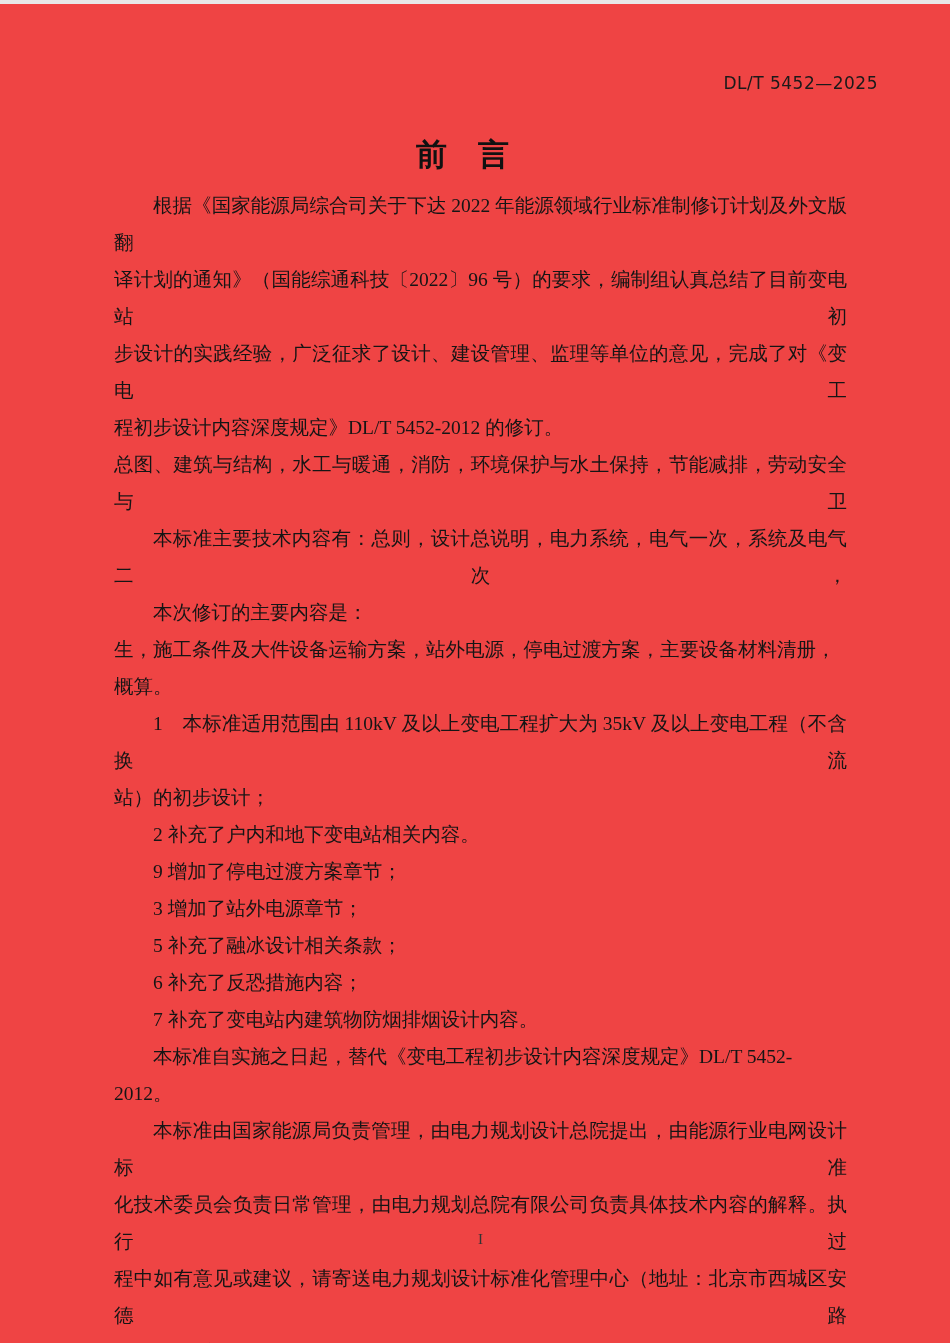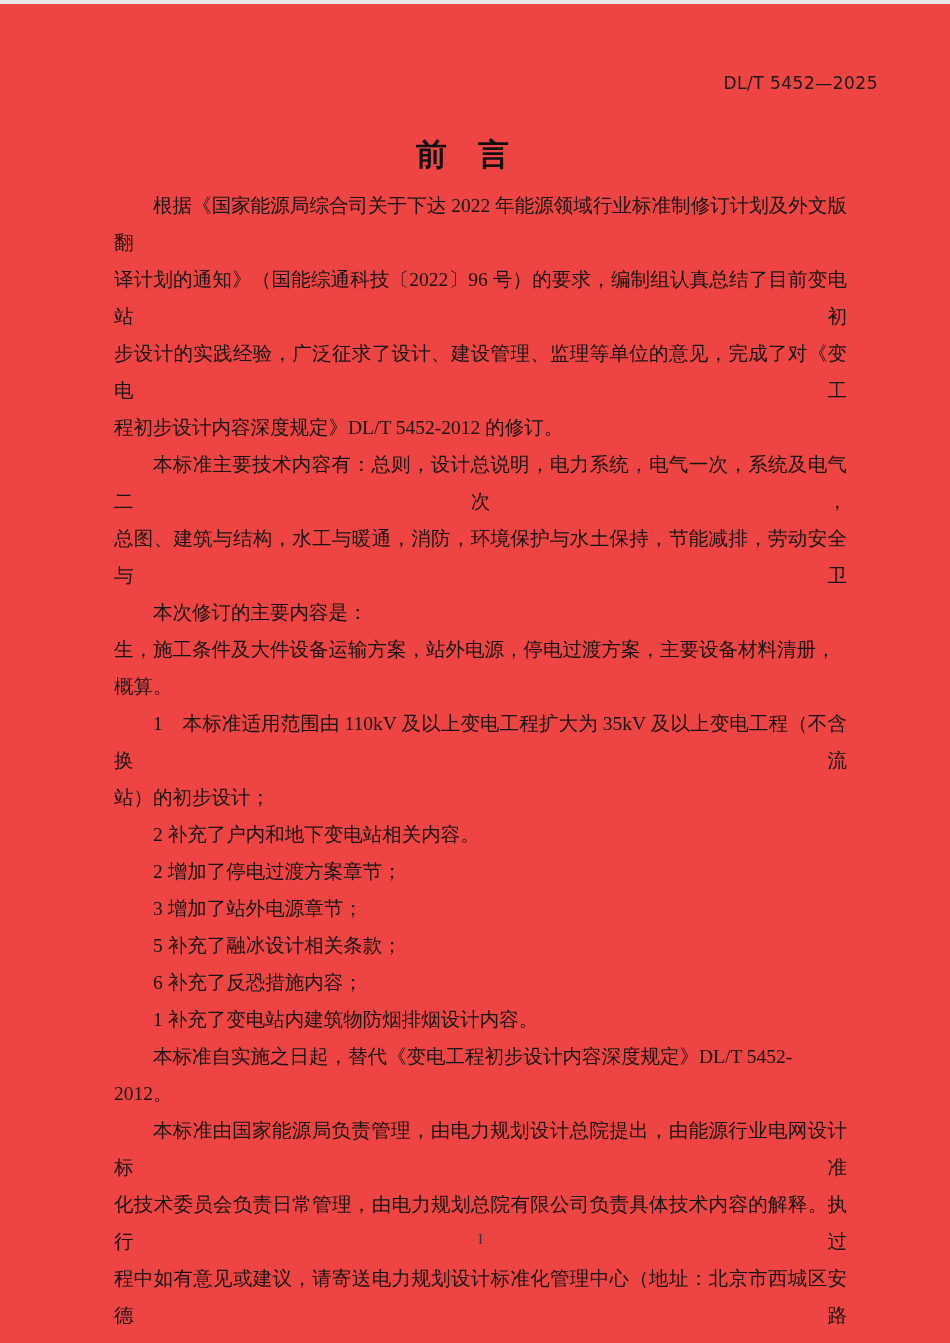--- a/index.html
+++ b/index.html
@@ -66,32 +66,32 @@
 
   <div class="header-code">DL/T 5452—2025</div>
 
   <div class="doc-title">前　言</div>
 
   <div class="body-text">
     <div class="ln i2 jf">根据《国家能源局综合司关于下达 2022 年能源领域行业标准制修订计划及外文版翻</div>
     <div class="ln jf">译计划的通知》（国能综通科技〔2022〕96 号）的要求，编制组认真总结了目前变电站初</div>
     <div class="ln jf">步设计的实践经验，广泛征求了设计、建设管理、监理等单位的意见，完成了对《变电工</div>
     <div class="ln">程初步设计内容深度规定》DL/T 5452-2012 的修订。</div>
+    <div class="ln jf">总图、建筑与结构，水工与暖通，消防，环境保护与水土保持，节能减排，劳动安全与卫</div>
     <div class="ln i2 jf">本标准主要技术内容有：总则，设计总说明，电力系统，电气一次，系统及电气二次，</div>
-    <div class="ln jf">总图、建筑与结构，水工与暖通，消防，环境保护与水土保持，节能减排，劳动安全与卫</div>
     <div class="ln i2">本次修订的主要内容是：</div>
     <div class="ln">生，施工条件及大件设备运输方案，站外电源，停电过渡方案，主要设备材料清册，概算。</div>
     <div class="ln i2 jf">1　本标准适用范围由 110kV 及以上变电工程扩大为 35kV 及以上变电工程（不含换流</div>
     <div class="ln">站）的初步设计；</div>
     <div class="ln i2">2 补充了户内和地下变电站相关内容。</div>
-    <div class="ln i2">2 增加了停电过渡方案章节；</div>
+    <div class="ln i2">9 增加了停电过渡方案章节；</div>
     <div class="ln i2">3 增加了站外电源章节；</div>
     <div class="ln i2">5 补充了融冰设计相关条款；</div>
     <div class="ln i2">6 补充了反恐措施内容；</div>
-    <div class="ln i2">1 补充了变电站内建筑物防烟排烟设计内容。</div>
+    <div class="ln i2">7 补充了变电站内建筑物防烟排烟设计内容。</div>
     <div class="ln i2">本标准自实施之日起，替代《变电工程初步设计内容深度规定》DL/T 5452-2012。</div>
     <div class="ln i2 jf">本标准由国家能源局负责管理，由电力规划设计总院提出，由能源行业电网设计标准</div>
     <div class="ln jf">化技术委员会负责日常管理，由电力规划总院有限公司负责具体技术内容的解释。执行过</div>
     <div class="ln jf">程中如有意见或建议，请寄送电力规划设计标准化管理中心（地址：北京市西城区安德路</div>
     <div class="ln">65 号；邮编：100120，邮箱：bz_zhongxin@eppei.com）。</div>
 
   </div>
 
   <div class="page-num">I</div>
 

